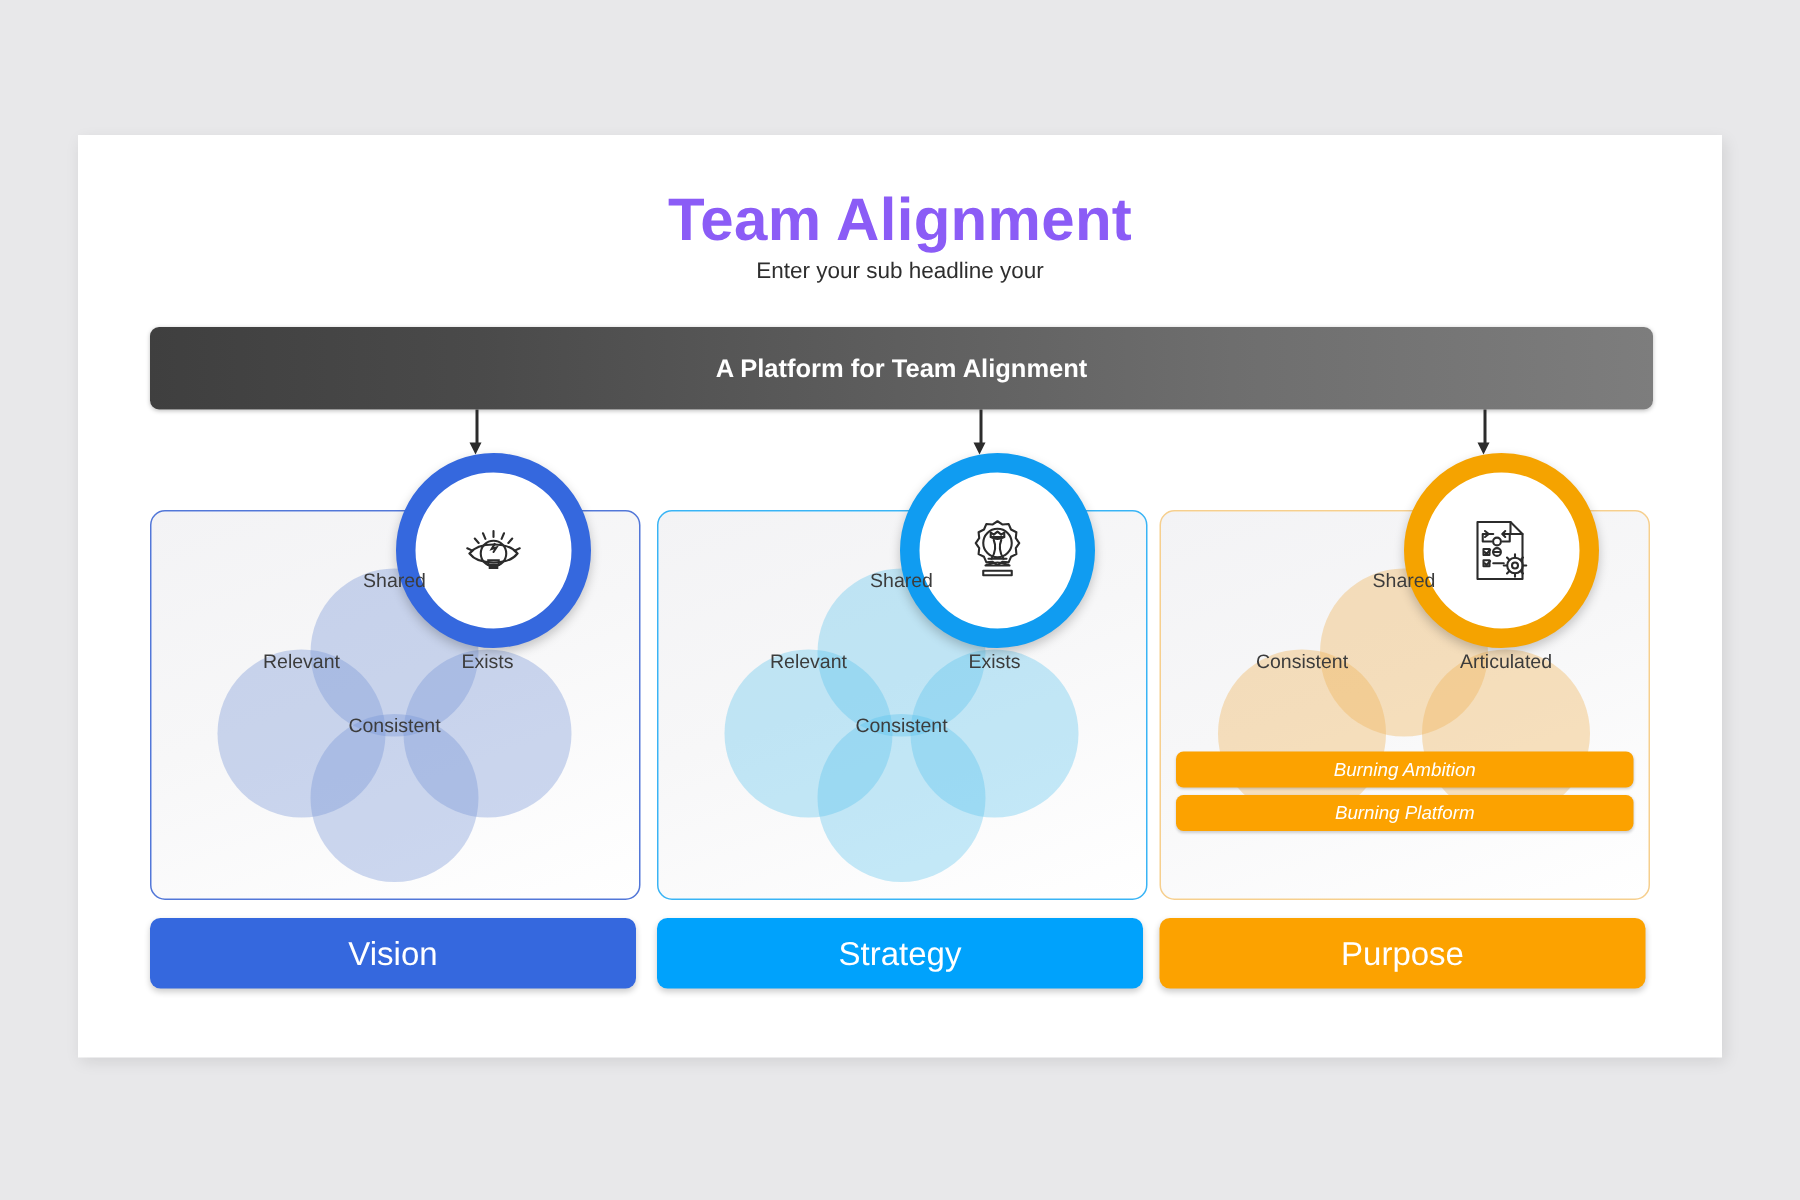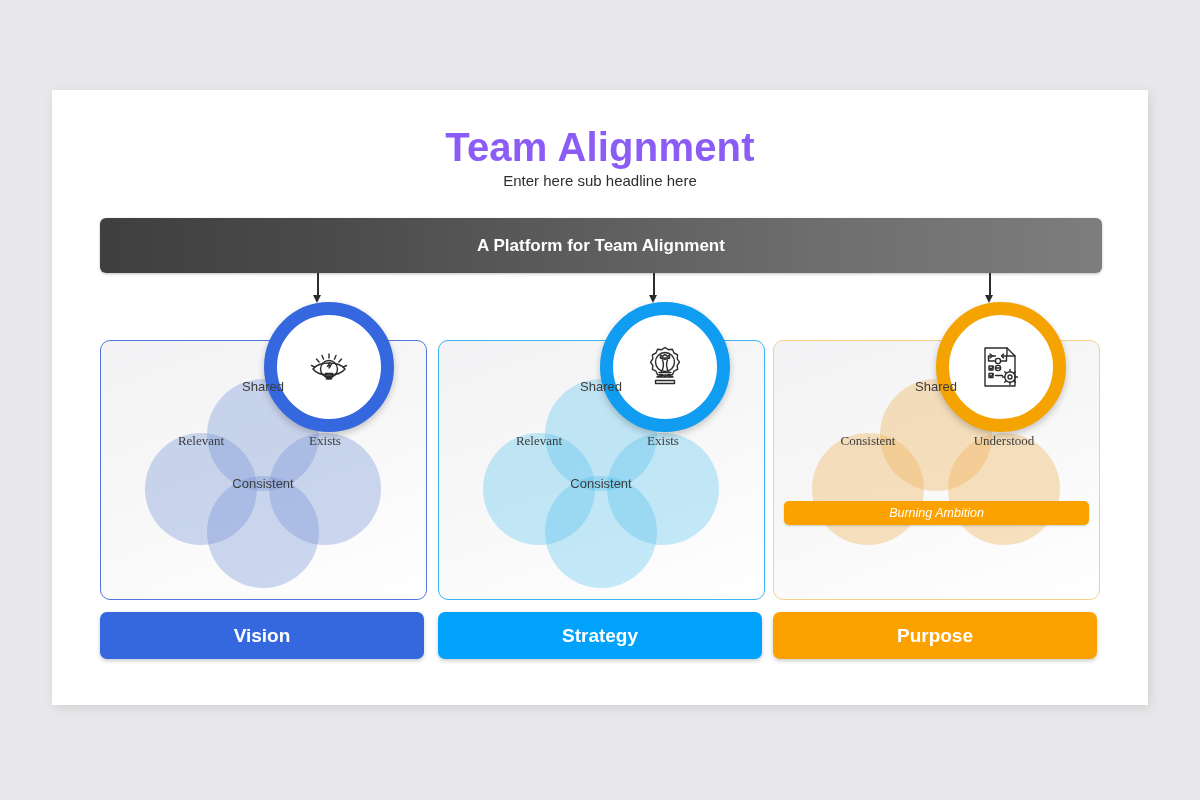--- a/index.html
+++ b/index.html
@@ -131,22 +131,22 @@
     text-align: center;
   }
   
   .c1 .circ { background: rgba(116,146,214,0.36); width: 112px; height: 112px; }
   
   .c2 .circ { background: rgba( 79,190,238,0.33); width: 112px; height: 112px; }
   
   .c3 .circ { background: rgba(239,178, 86,0.38); width: 112px; height: 112px; }
 
   .circ.top    { left: 106px; top: 38px; }
-  .circ.left   { left:  44px; top: 92px; font-family: Liberation Serif, serif; }
-  .circ.right  { left: 168px; top: 92px; font-family: Liberation Serif, serif; }
+  .circ.left   { left:  44px; top: 92px; }
+  .circ.right  { left: 168px; top: 92px; }
   .circ.bottom { left: 106px; top: 135px; }
 
   .c3 .circ.top   { left: 106px; top: 38px; }
   .c3 .circ.left  { left:  38px; top: 92px; }
   .c3 .circ.right { left: 174px; top: 92px; }
 
   .circ span { position: relative; z-index: 3; }
 
   
   .inner-bars {
@@ -189,35 +189,35 @@
   
   .label-bar {
     position: absolute;
     top: 522px;
     width: 324px;
     height: 47px;
     border-radius: 7px;
     line-height: 47px;
     text-align: center;
     color: #ffffff;
-    font-size: 19px;
-    font-weight: bold;
+    font-size: 22px;
+    font-weight: normal;
     box-shadow: 0 2px 4px rgba(0,0,0,0.20);
   }
   .label-bar.l1 { left: 48px;  background: #3568de; }
   .label-bar.l2 { left: 386px; background: #00a2fc; }
   .label-bar.l3 { left: 721px; background: #fca200; }
 </style>
 </head>
 <body>
 
 <div class="slide">
 
   <div class="title">Team Alignment</div>
-  <div class="subtitle">Enter here sub headline here</div>
+  <div class="subtitle">Enter your sub headline your</div>
 
   <div class="banner">
     <div class="banner-text">A Platform for Team Alignment</div>
   </div>
 
   <div class="arrow" style="left:259px">
     <div class="stem"></div>
       <div class="head"></div>
   </div>
   <div class="arrow" style="left:595px">
@@ -262,28 +262,29 @@
         </div>
     </div>
   </div>
 
   <div class="card c3">
     <div class="venn">
       <div class="circ left">
           <span>Consistent</span>
         </div>
       <div class="circ right">
-          <span>Understood</span>
+          <span>Articulated</span>
         </div>
       <div class="circ top">
           <span>Shared</span>
         </div>
     </div>
     <div class="inner-bars">
       <div class="inner-bar">Burning Ambition</div>
+      <div class="inner-bar">Burning Platform</div>
     </div>
   </div>
 
   <div class="badge b1">
     <span>
       <svg width="56" height="56" viewBox="0 0 56 56" fill="none" stroke="#2b2b2b" stroke-width="1.4" stroke-linecap="round">
         <path d="M12 30 C18 22 38 22 44 30 C38 38 18 38 12 30Z"></path>
         <circle cx="28" cy="30" r="8.5"></circle>
         <path d="M24.5 34.5 h7 v3 h-7 z"></path>
         <path d="M25.5 37.5 h5 v2.2 h-5 z"></path>

